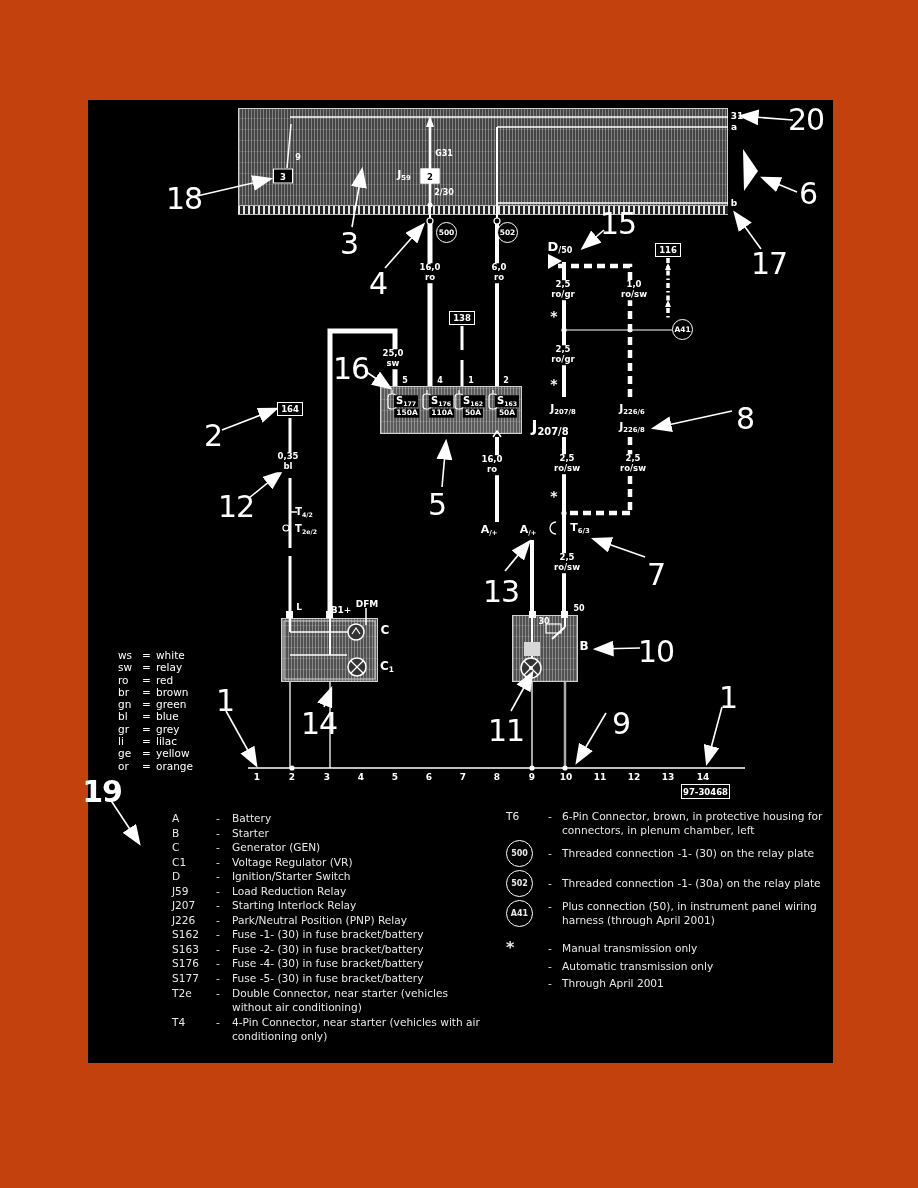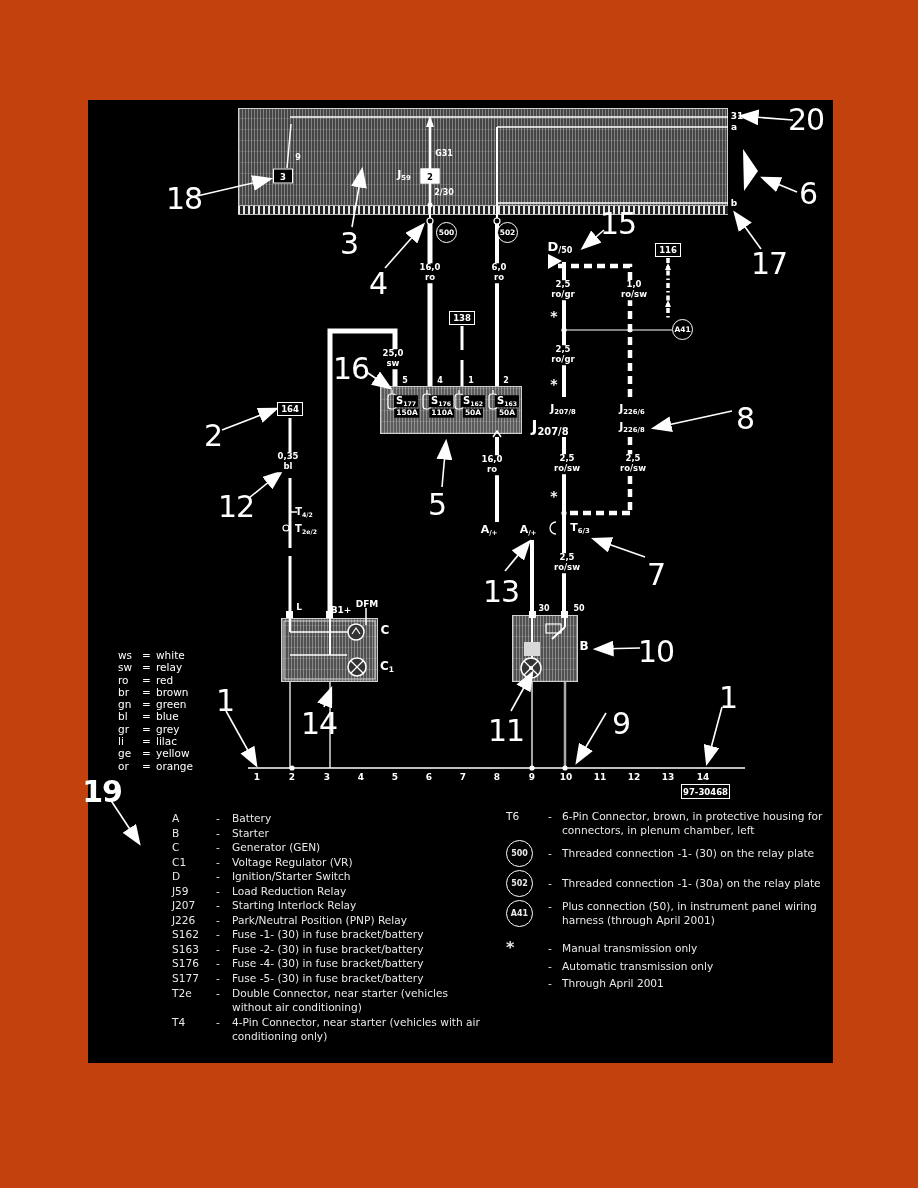--- a/index.html
+++ b/index.html
@@ -318,21 +318,21 @@
       </div>
       <div class="ann" style="left: 299px; top: 607px; font-size: 9px;">
         <div>L</div>
       </div>
       <div class="ann" style="left: 341px; top: 610px; font-size: 9px;">
         <div>B1+</div>
       </div>
       <div class="ann" style="left: 367px; top: 604px; font-size: 9px;">
         <div>DFM</div>
       </div>
-      <div class="ann" style="left: 544px; top: 609px; font-size: 8px; text-align: center;">
+      <div class="ann" style="left: 544px; top: 622px; font-size: 8px; text-align: center;">
         <div>30</div>
       </div>
       <div class="ann" style="left: 579px; top: 609px; font-size: 8px;">
         <div>50</div>
       </div>
       <div class="ann" style="left: 405px; top: 381px; font-size: 8px;">
         <div>5</div>
       </div>
       <div class="ann" style="left: 440px; top: 381px; font-size: 8px;">
         <div>4</div>

